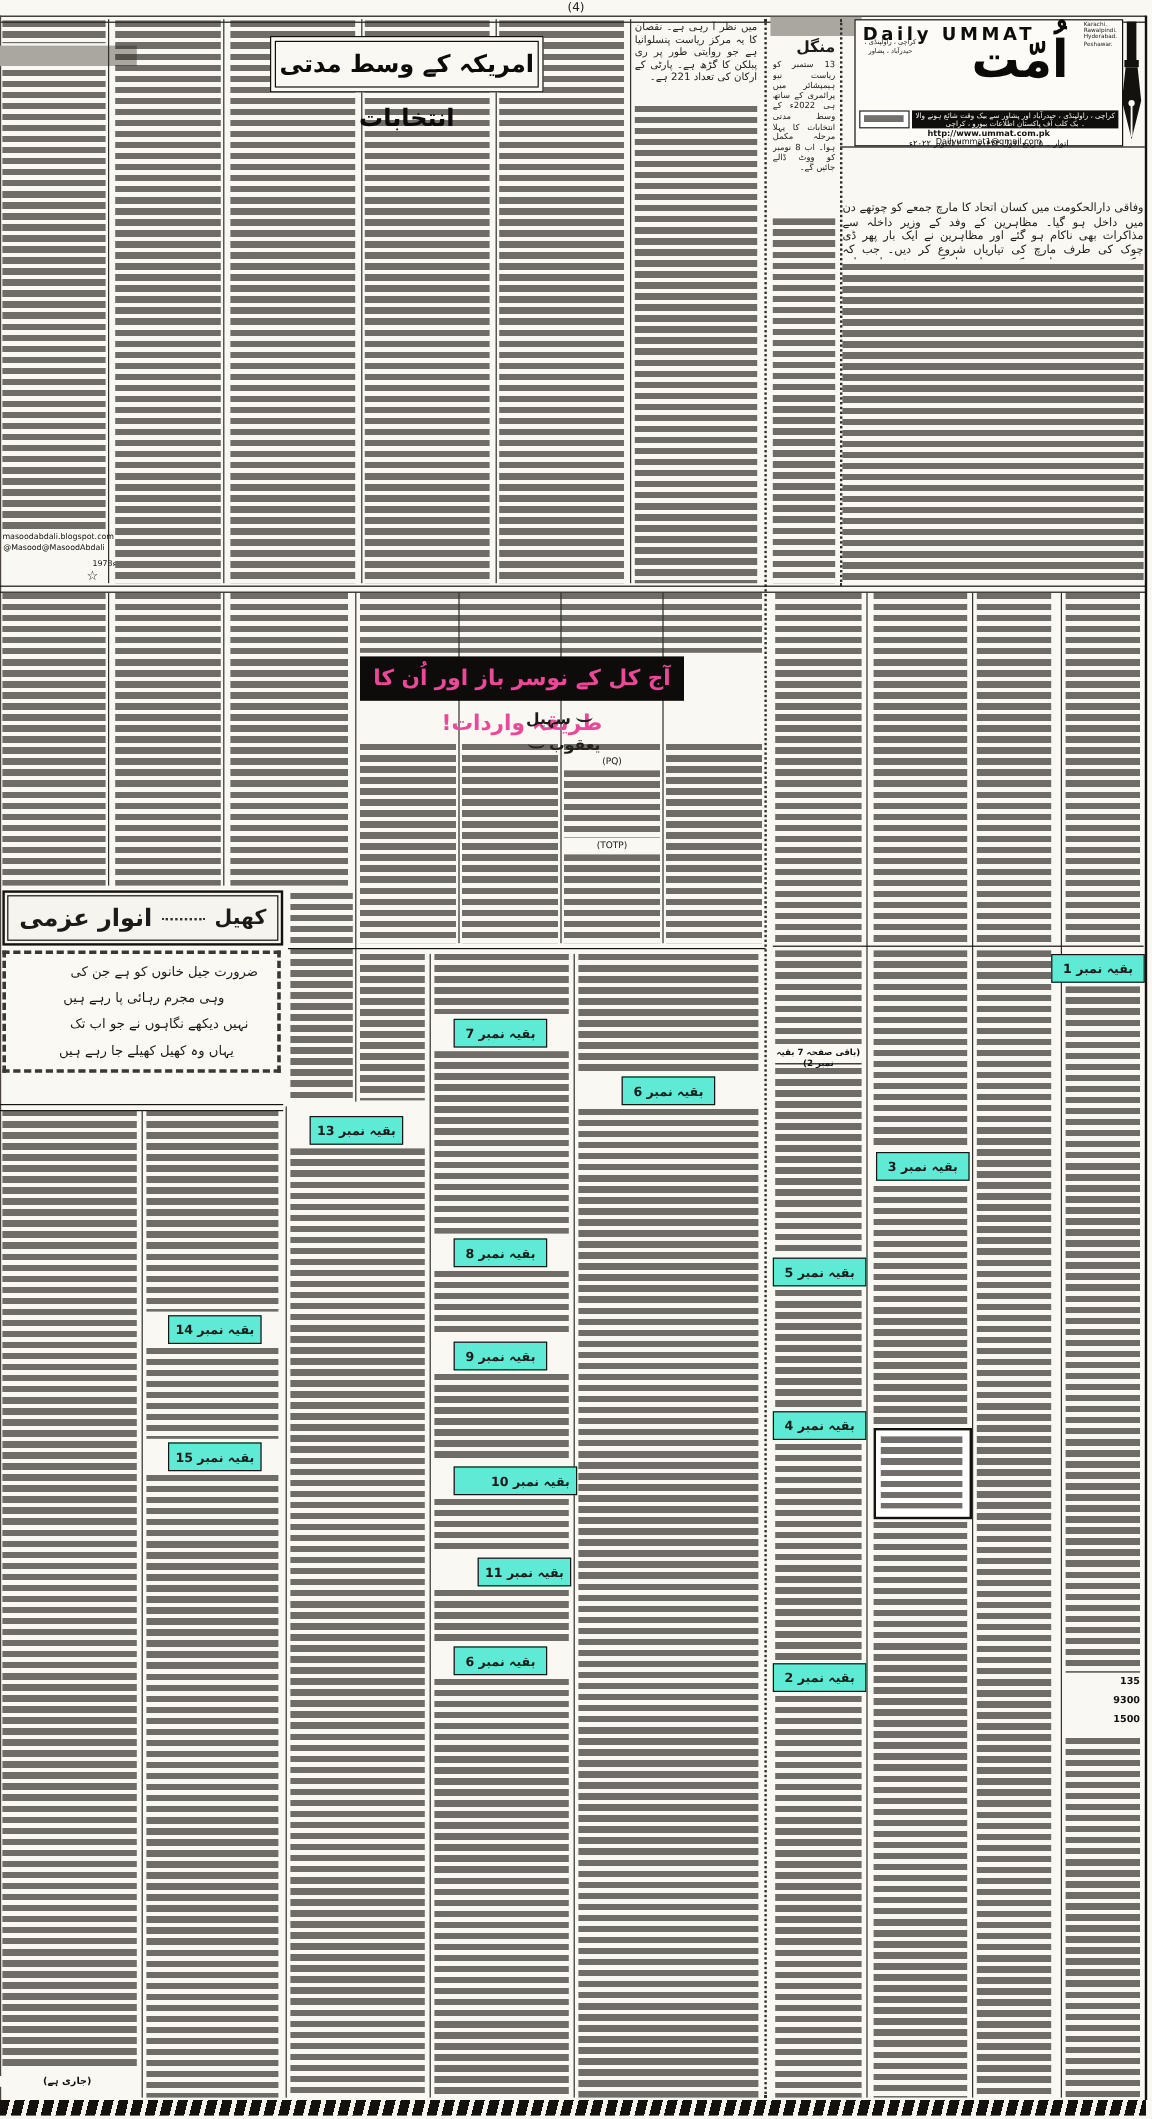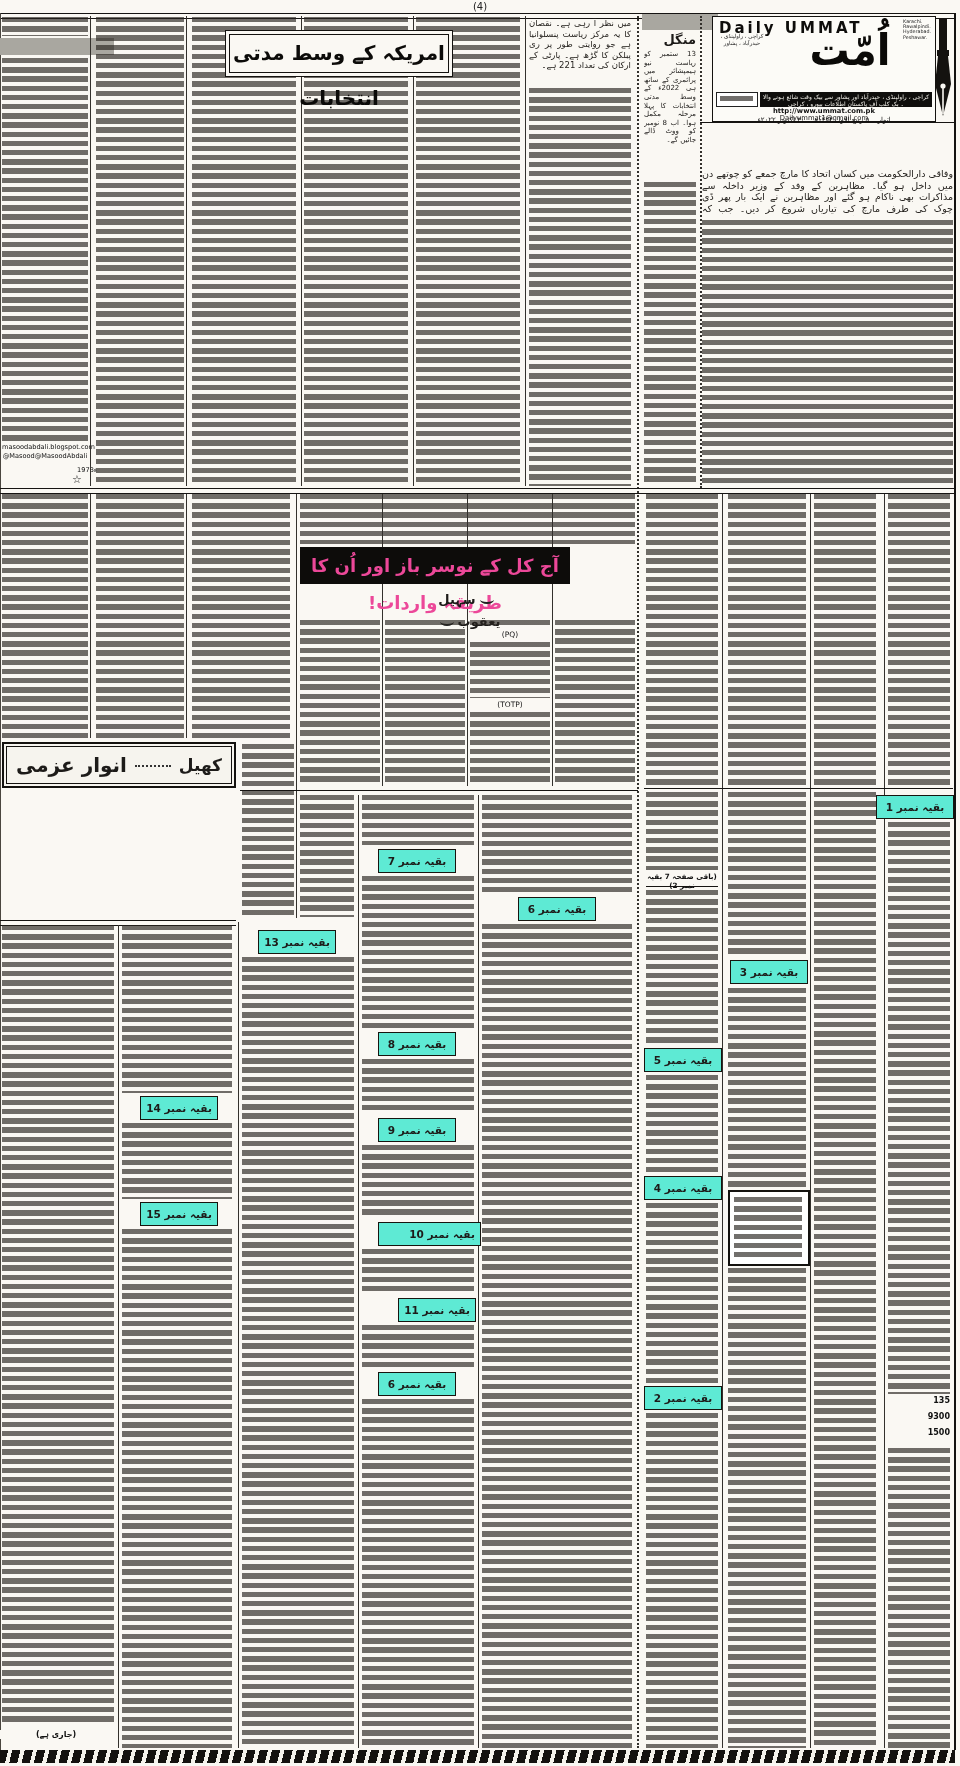--- a/index.html
+++ b/index.html
@@ -175,20 +175,26 @@
   <div class="gk" style="left:96px;top:494px;width:88px;height:244px;"></div>
   <div class="vr" style="left:186px;top:494px;height:244px;"></div>
   <div class="gk" style="left:192px;top:494px;width:98px;height:244px;"></div>
   <div class="vr" style="left:296px;top:494px;height:424px;"></div>
 
   <div class="khelbox">
     <span class="k1 ur">کھیل</span>
     <span class="dots"></span>
     <span class="k2 ur">انوار عزمی</span>
   </div>
+  <div class="poembox">
+    <div class="pl">ضرورت جیل خانوں کو ہے جن کی</div>
+    <div class="pl">وہی مجرم رہائی پا رہے ہیں</div>
+    <div class="pl">نہیں دیکھے نگاہوں نے جو اب تک</div>
+    <div class="pl">یہاں وہ کھیل کھیلے جا رہے ہیں</div>
+  </div>
   <div class="gk" style="left:242px;top:744px;width:52px;height:174px;"></div>
   <div class="hr dbl" style="left:0;top:920px;width:236px;"></div>
 
   <div class="gk" style="left:300px;top:494px;width:335px;height:50px;"></div>
   <div class="vr" style="left:382px;top:494px;height:292px;"></div>
   <div class="vr" style="left:467px;top:494px;height:292px;"></div>
   <div class="vr" style="left:552px;top:494px;height:292px;"></div>
   <div class="blackband">آج کل کے نوسر باز اور اُن کا طریقہ واردات!</div>
   <div class="byline">سہیل یعقوب</div>
   <div class="gk" style="left:300px;top:620px;width:80px;height:166px;"></div>

